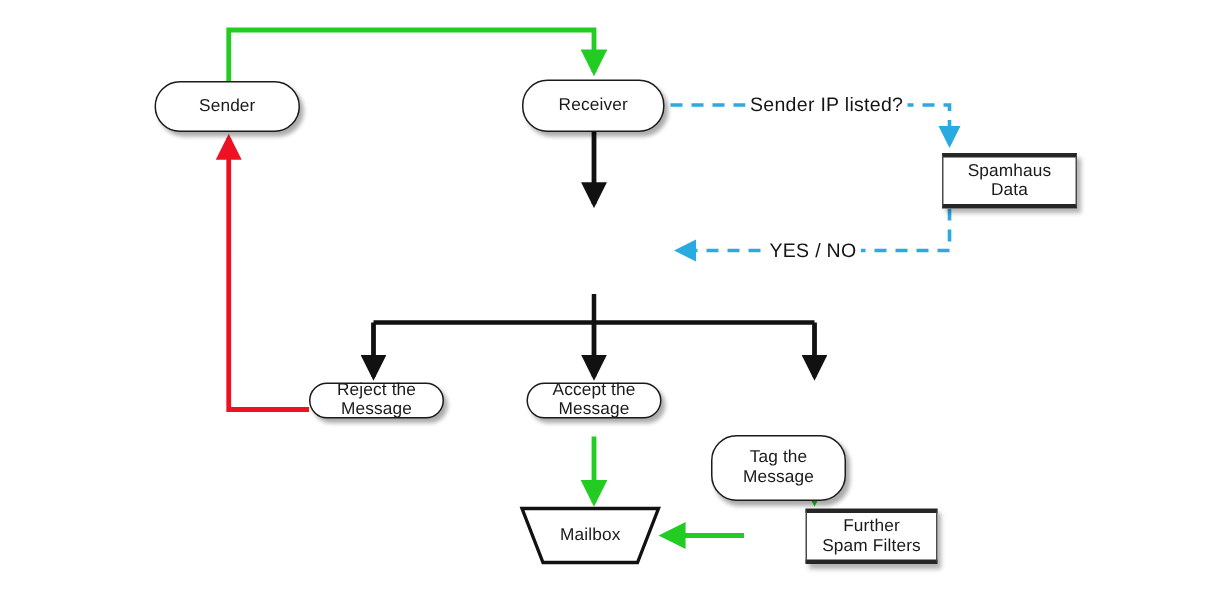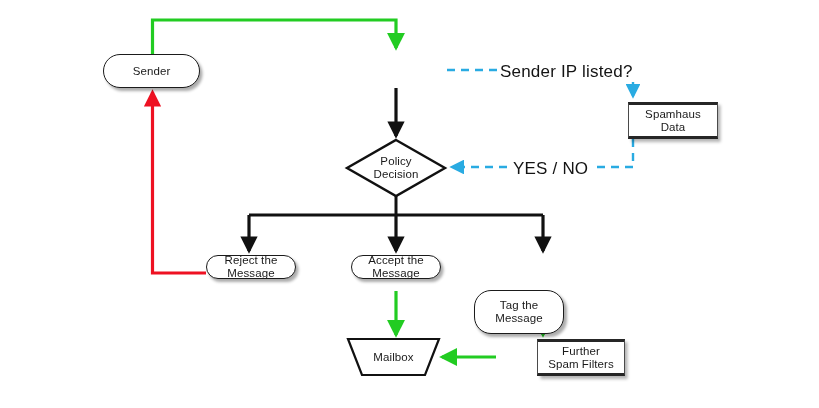--- a/index.html
+++ b/index.html
@@ -66,21 +66,21 @@
   }
   .node-label {
     position: relative;
     z-index: 2;
     white-space: pre-line;
     pointer-events: none;
   }
   .edge-label {
     position: absolute;
     color: #141414;
-    font-size: 17px;
+    font-size: 13px;
     letter-spacing: 0.2px;
     white-space: nowrap;
     background: #ffffff;
     padding: 0 3px;
     z-index: 4;
   }
 </style>
 </head>
 <body>
 
@@ -122,33 +122,29 @@
 
     <path d="M 447 70 L 633 70 L 633 96" fill="none" stroke="#29abe2" stroke-width="2.4" stroke-dasharray="8 6" marker-end="url(#arrow-blue)"></path>
 
     <path d="M 633 139 L 633 167 L 452 167" fill="none" stroke="#29abe2" stroke-width="2.4" stroke-dasharray="8 6" marker-end="url(#arrow-blue)"></path>
   </svg>
 
   <div class="node node-rounded" style="left:103px; top:54px; width:97px; height:34px;">
     <span class="node-label">Sender</span>
   </div>
 
+  <div class="node node-rounded" style="left:348px; top:53px; width:95px; height:35px;">
+    <span class="node-label">Receiver</span>
+  </div>
 
   <div class="node node-rect" style="left:588px; top:102px; width:90px; height:37px;">
     <span class="node-label">Spamhaus
 Data</span>
   </div>
 
-  <div class="node node-diamond" style="left:344px; top:137px; width:104px; height:62px;">
-    <svg class="shape-svg" viewBox="0 0 104 62" preserveAspectRatio="none">
-      <polygon points="52,3 101,31 52,59 3,31" fill="#ffffff" stroke="#111111" stroke-width="2.4"></polygon>
-    </svg>
-    <span class="node-label">Policy
-Decision</span>
-  </div>
 
   <div class="node node-rounded" style="left:206px; top:255px; width:90px; height:24px;">
     <span class="node-label">Reject the
 Message</span>
   </div>
 
   <div class="node node-rounded" style="left:351px; top:255px; width:90px; height:24px;">
     <span class="node-label">Accept the
 Message</span>
   </div>

